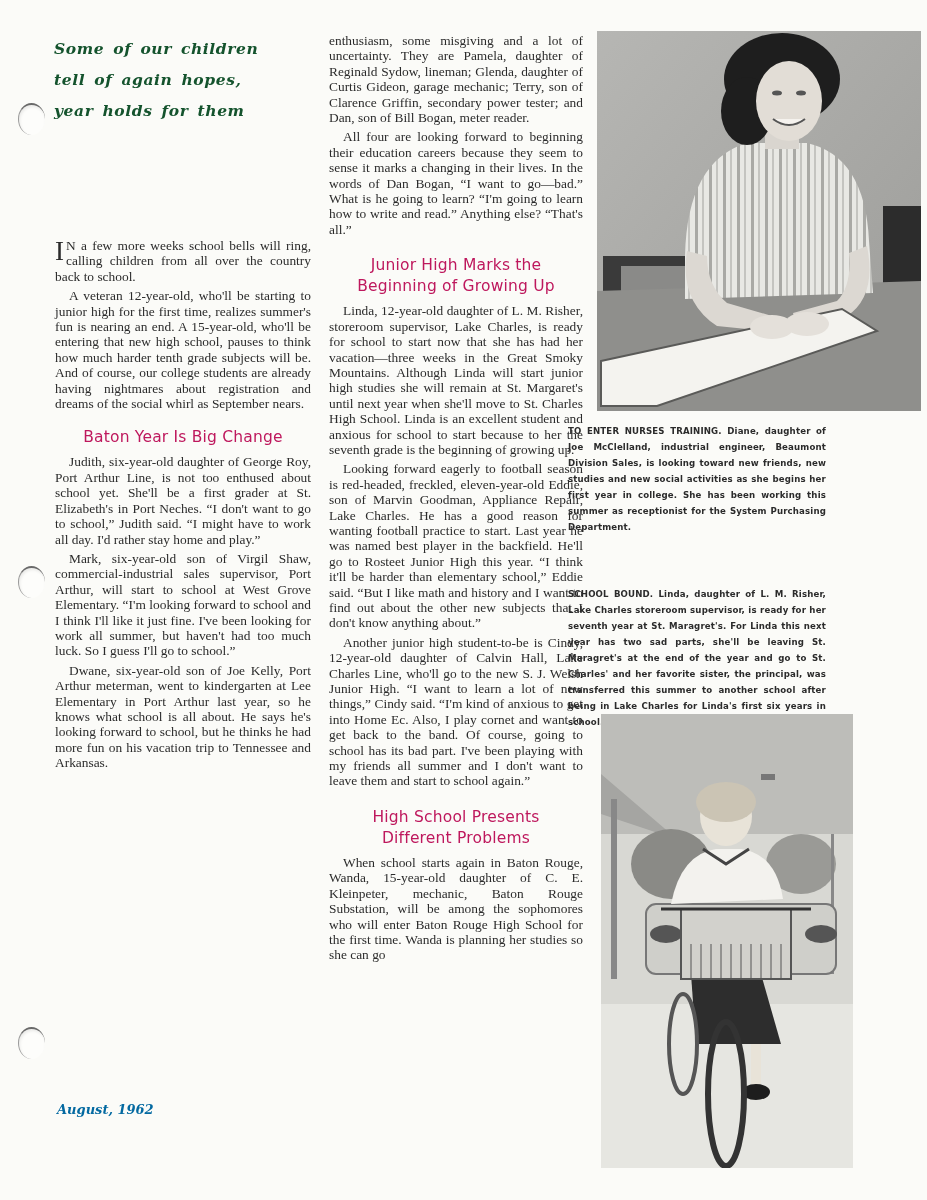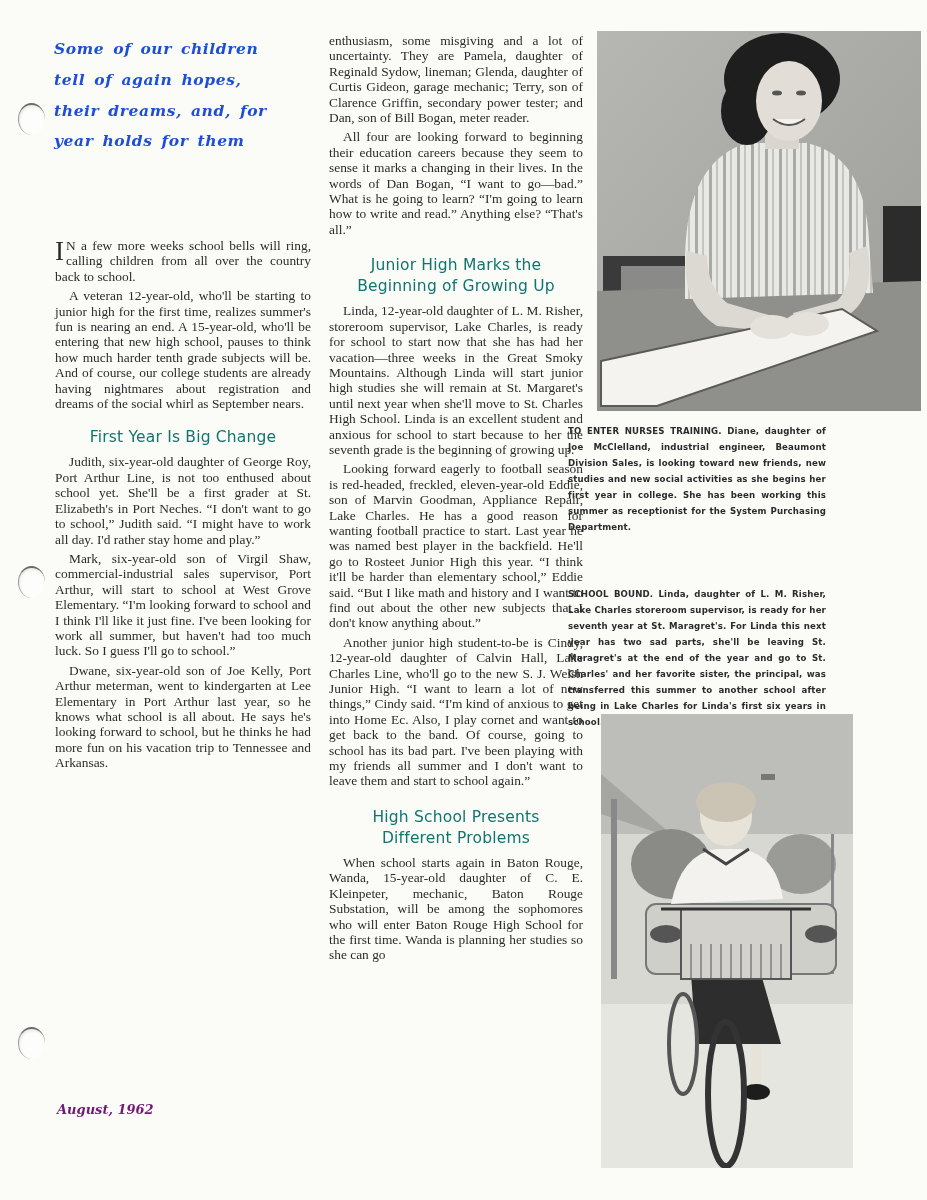--- a/index.html
+++ b/index.html
@@ -12,46 +12,46 @@
     position: absolute; left: 18px; width: 26px; height: 30px;
     border-radius: 50%;
     border-top: 2px solid #6a6a6a;
     border-left: 1px solid #9a9a9a;
     background: #fdfdfb;
     box-shadow: inset 1px 2px 3px rgba(0,0,0,0.08);
   }
   .intro {
     position: absolute; left: 54px; top: 34px; width: 240px;
     font-family: "DejaVu Serif", serif; font-style: italic; font-weight: bold;
-    font-size: 15.5px; line-height: 30.8px; color: #1d4ed8; letter-spacing: 0.6px;
+    font-size: 15.5px; line-height: 30.8px; color: #14532d; letter-spacing: 0.6px;
     word-spacing: 3px;
   }
   .col {
     position: absolute; font-family: "Liberation Serif", serif;
     font-size: 13.4px; line-height: 15.4px; color: #2b2b2b;
     text-align: justify;
   }
   .col p { margin: 0 0 4px 0; text-indent: 14px; }
   .col1 { left: 55px; top: 238px; width: 256px; }
   .col2 { left: 329px; top: 33px; width: 254px; }
   .col p.first { text-indent: 0; }
   .dropcap {
     float: left; font-size: 27px; line-height: 22px; margin: 2px 2px 0 0;
     font-family: "Liberation Serif", serif;
   }
   .subhead {
     font-family: "DejaVu Sans", sans-serif; font-size: 15.5px; line-height: 21px;
-    text-align: center; color: #0f766e; margin: 16px 0 6px 0; font-weight: normal;
+    text-align: center; color: #be185d; margin: 16px 0 6px 0; font-weight: normal;
     letter-spacing: 0.2px;
   }
   .col2 .subhead { margin-top: 18px; }
   .dateline {
     position: absolute; left: 57px; top: 1102px;
     font-family: "DejaVu Serif", serif; font-style: italic; font-weight: bold;
-    font-size: 13px; color: #701a75;
+    font-size: 13px; color: #0369a1;
   }
   .photo {
     position: absolute; overflow: hidden;
   }
   .photo1 { left: 597px; top: 31px; width: 324px; height: 380px; background: #a8a8a6; }
   .photo2 { left: 601px; top: 714px; width: 252px; height: 454px; background: #d6d6d2; }
   .caption {
     position: absolute; left: 568px; width: 258px;
     font-family: "DejaVu Sans", sans-serif; font-size: 8.6px; line-height: 16px;
     font-weight: bold; color: #2b2b2b; text-align: justify; letter-spacing: 0.15px;
@@ -63,28 +63,27 @@
 </head>
 <body>
 
 <div class="punch" style="top:103px;"></div>
 <div class="punch" style="top:566px;"></div>
 <div class="punch" style="top:1027px;"></div>
 
 <div class="intro">
   <div>Some of our children</div>
   <div>tell of again hopes,</div>
-  <div>their dreams, and, for</div>
   <div>year holds for them</div>
 </div>
 
 <div class="col col1">
   <p class="first"><span class="dropcap">I</span><span>N a few more weeks school bells will ring, calling children from all over the country back to school.</span></p>
   <p>A veteran 12-year-old, who'll be starting to junior high for the first time, realizes summer's fun is nearing an end. A 15-year-old, who'll be entering that new high school, pauses to think how much harder tenth grade subjects will be. And of course, our college students are already having nightmares about registration and dreams of the social whirl as September nears.</p>
-  <div class="subhead">First Year Is Big Change</div>
+  <div class="subhead">Baton Year Is Big Change</div>
   <p>Judith, six-year-old daughter of George Roy, Port Arthur Line, is not too enthused about school yet. She'll be a first grader at St. Elizabeth's in Port Neches. “I don't want to go to school,” Judith said. “I might have to work all day. I'd rather stay home and play.”</p>
   <p>Mark, six-year-old son of Virgil Shaw, commercial-industrial sales supervisor, Port Arthur, will start to school at West Grove Elementary. “I'm looking forward to school and I think I'll like it just fine. I've been looking for work all summer, but haven't had too much luck. So I guess I'll go to school.”</p>
   <p>Dwane, six-year-old son of Joe Kelly, Port Arthur meterman, went to kindergarten at Lee Elementary in Port Arthur last year, so he knows what school is all about. He says he's looking forward to school, but he thinks he had more fun on his vacation trip to Tennessee and Arkansas.</p>
 </div>
 
 <div class="col col2">
   <p class="first">enthusiasm, some misgiving and a lot of uncertainty. They are Pamela, daughter of Reginald Sydow, lineman; Glenda, daughter of Curtis Gideon, garage mechanic; Terry, son of Clarence Griffin, secondary power tester; and Dan, son of Bill Bogan, meter reader.</p>
   <p>All four are looking forward to beginning their education careers because they seem to sense it marks a changing in their lives. In the words of Dan Bogan, “I want to go—bad.” What is he going to learn? “I'm going to learn how to write and read.” Anything else? “That's all.”</p>
   <div class="subhead">
     <div>Junior High Marks the</div>

